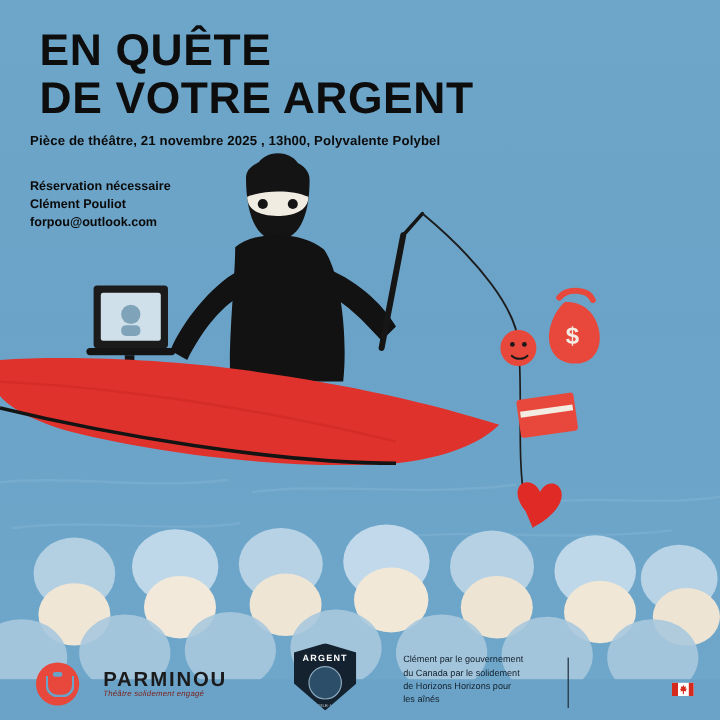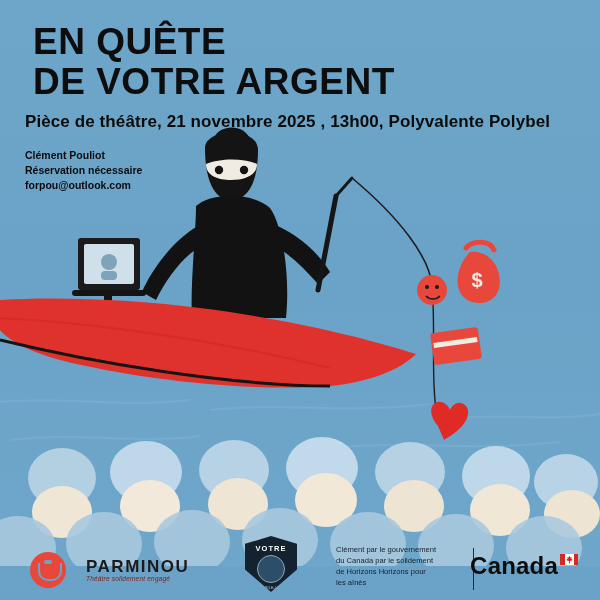--- a/index.html
+++ b/index.html
@@ -34,21 +34,21 @@
     letter-spacing: 0.5px;
   }
   .title .line2 { display: block; }
 
   .subtitle {
     position: absolute;
     left: 25px;
     top: 112px;
     width: 540px;
     color: #0b0b0b;
-    font-size: 17px;
+    font-size: 11px;
     font-weight: bold;
     letter-spacing: 0.1px;
   }
 
   .contact {
     position: absolute;
     left: 25px;
     top: 148px;
     color: #0b0b0b;
     font-size: 10.5px;
@@ -339,53 +339,52 @@
   </svg>
 
   <div class="title">
     <span>EN QUÊTE</span>
     <span class="line2">DE VOTRE ARGENT</span>
   </div>
 
   <div class="subtitle">Pièce de théâtre, 21 novembre 2025 , 13h00, Polyvalente Polybel</div>
 
   <div class="contact">
+    <div>Réservation nécessaire</div>
     <div>Clément Pouliot</div>
-    <div>Réservation nécessaire</div>
     <div>forpou@outlook.com</div>
   </div>
 
   <div class="footer">
 
     <div class="parminou">
       <div class="parminou-mark"></div>
       <div class="parminou-text">
         <div class="parminou-name">PARMINOU</div>
         <div class="parminou-tag">Théâtre solidement engagé</div>
       </div>
     </div>
 
     <div class="police-badge">
       <div class="shield">
-        <div class="word">VOTRE</div>
+        <div class="word">ARGENT</div>
         <div class="inner"></div>
         <div class="caption">SAINT-BASILE-LE-GRAND</div>
       </div>
     </div>
 
     <div class="funding">
       <div>Clément par le gouvernement</div>
       <div>du Canada par le solidement</div>
       <div>de Horizons Horizons pour</div>
       <div>les aînés</div>
     </div>
 
     <div class="divider"></div>
 
     <div class="canada-wordmark">
-      <span>Canada</span>
       <span class="canada-flag">
           <span class="leaf"></span>
         </span>
     </div>
 
   </div>
 </div>
 
 </body></html>

